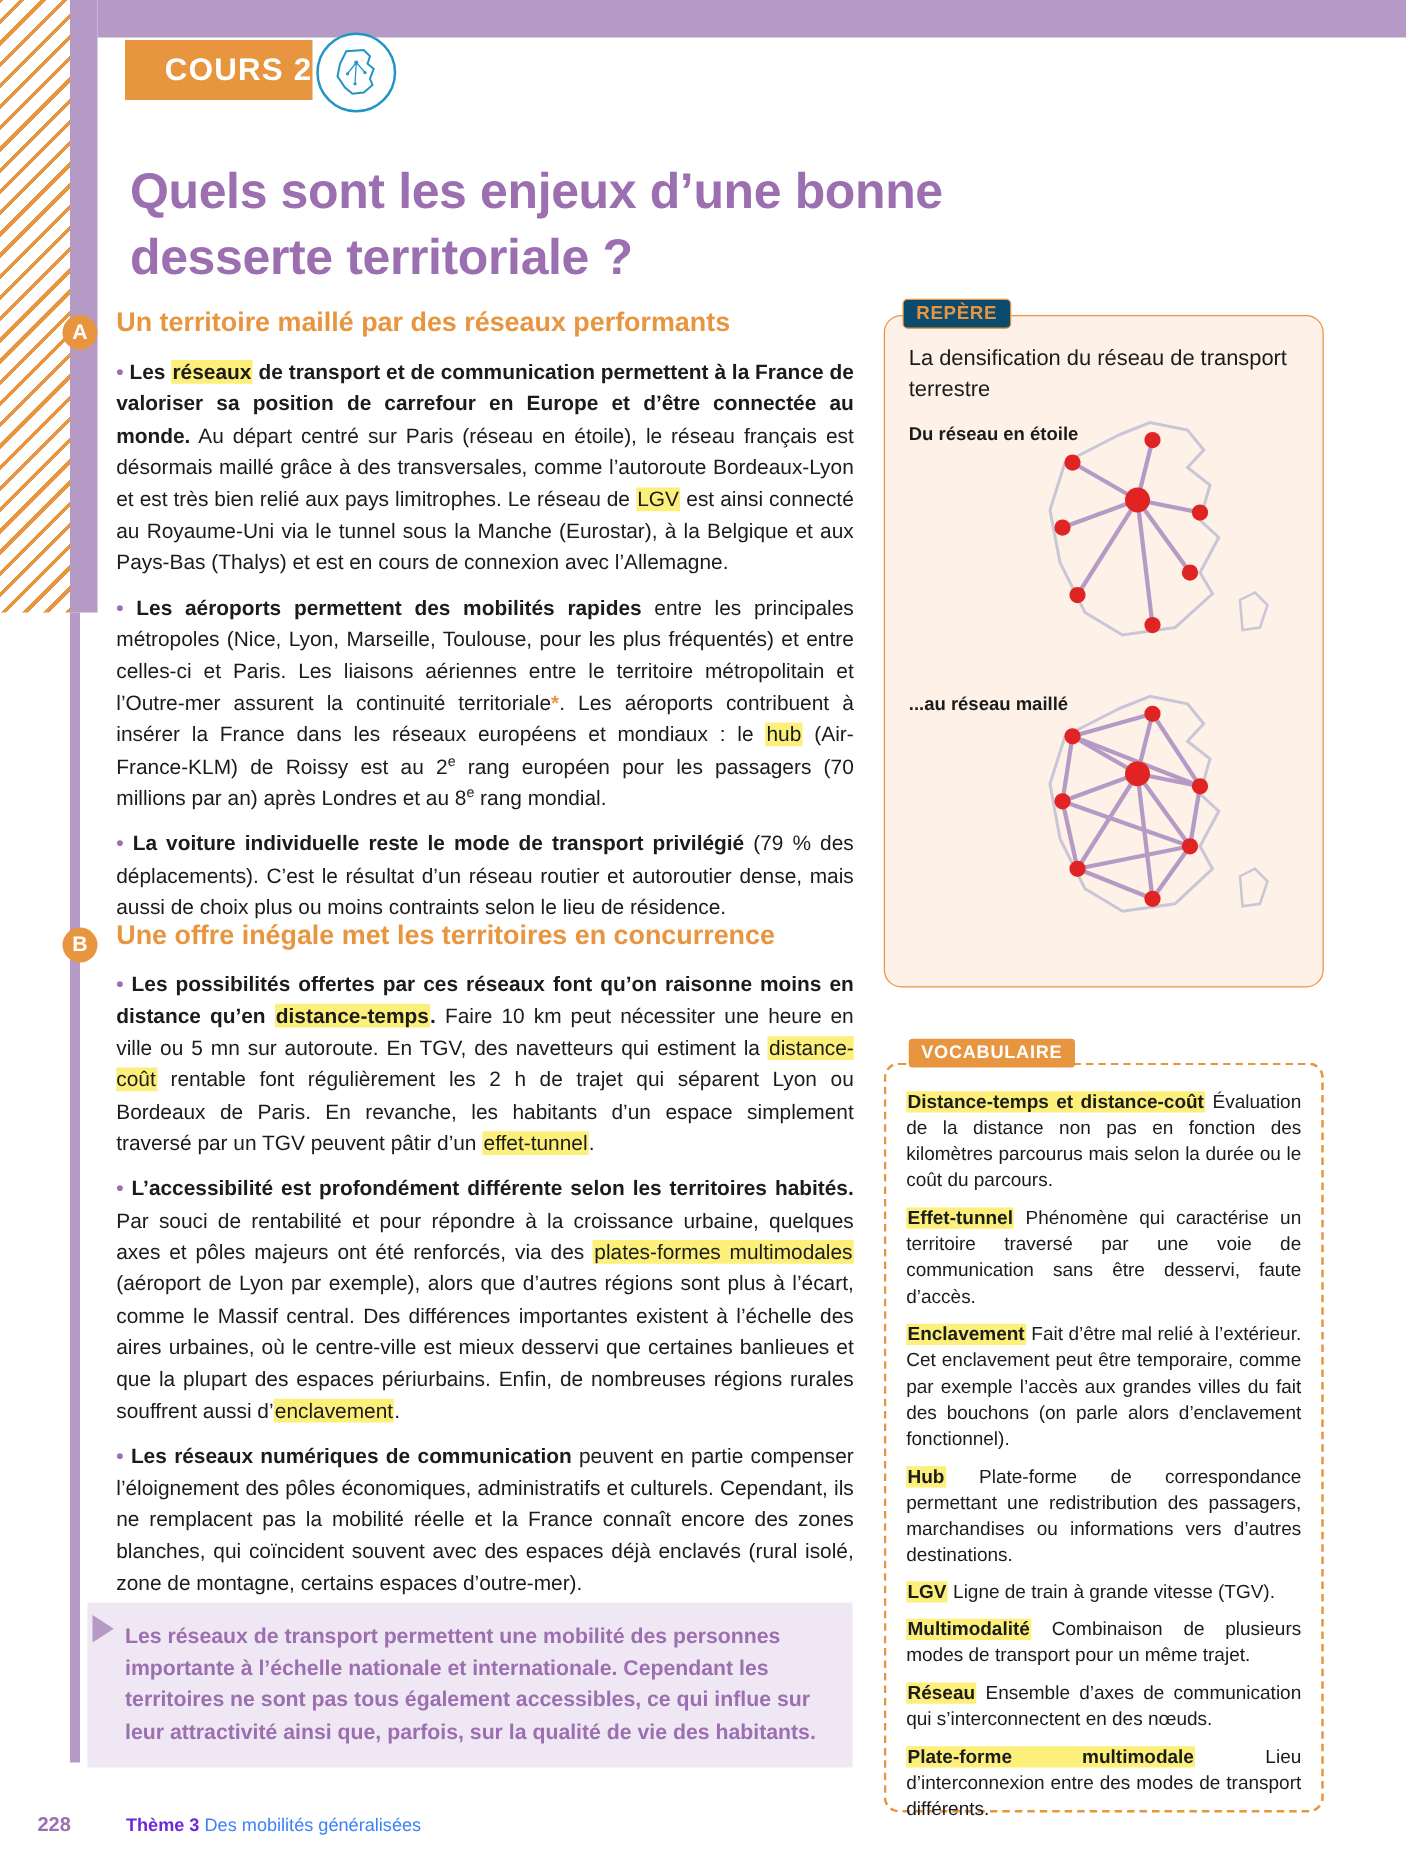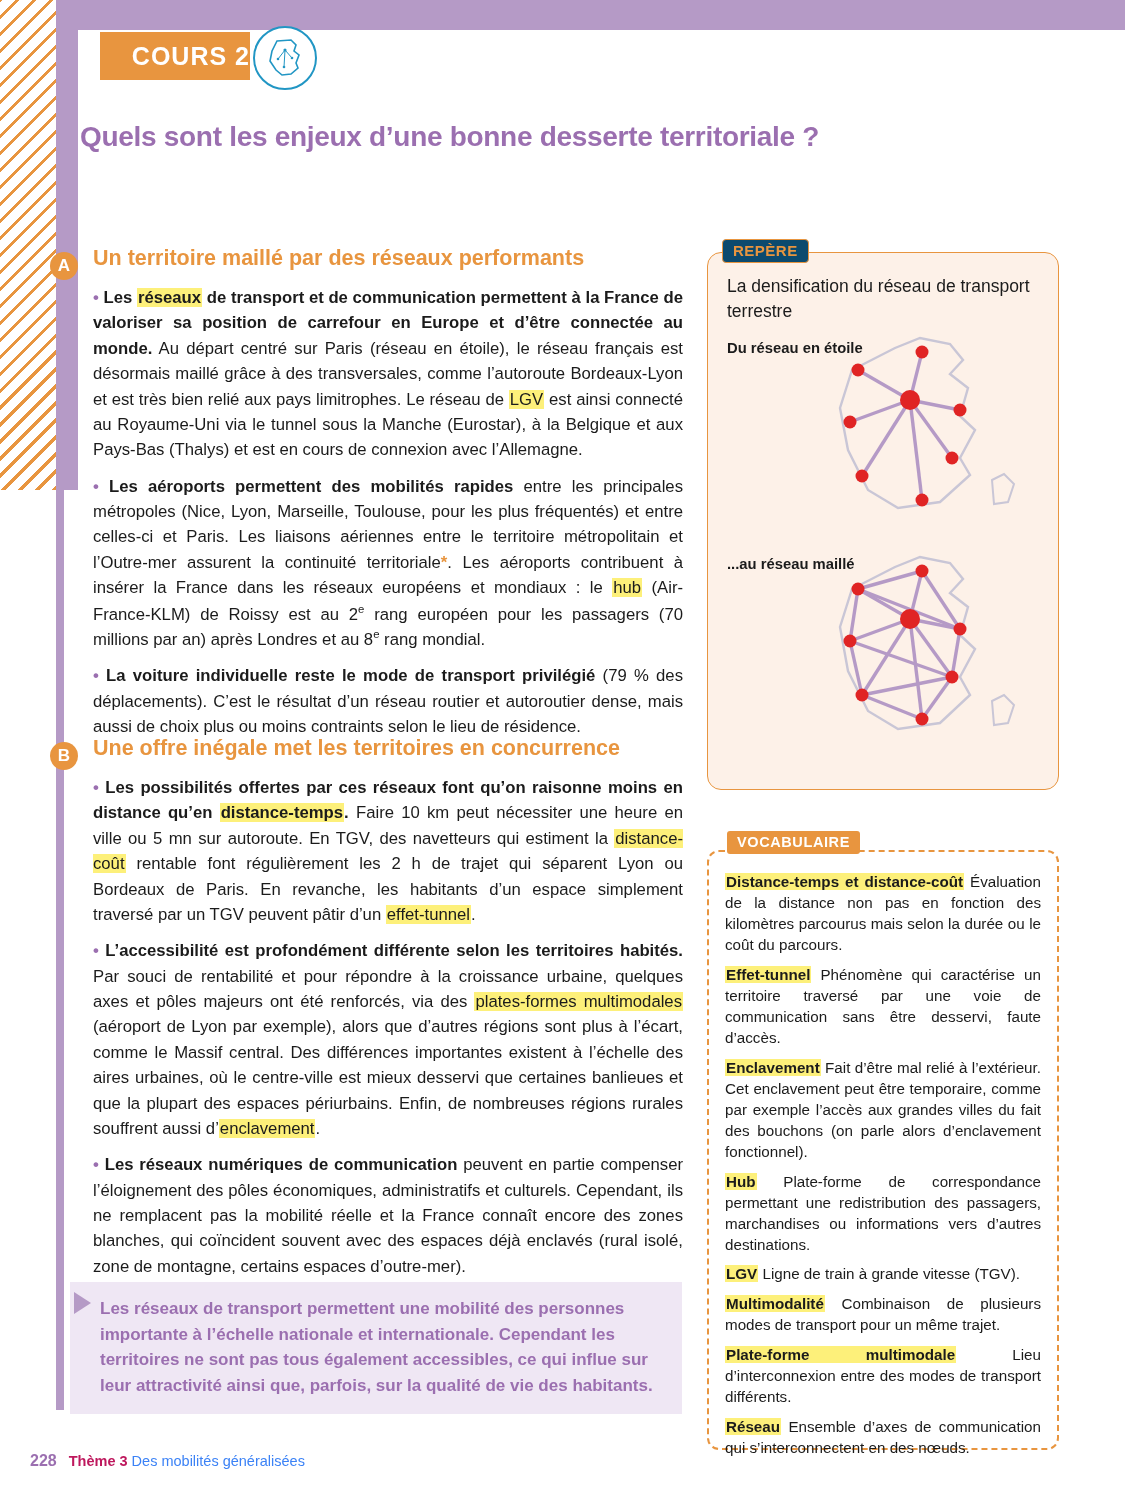--- a/index.html
+++ b/index.html
@@ -69,24 +69,24 @@
     background: #ffffff;
     border: 2px solid #2196c4;
     display: flex;
     align-items: center;
     justify-content: center;
   }
 
   
   .main-title {
     position: absolute;
-    left: 80px; top: 100px;
+    left: 104px; top: 100px;
     width: 820px;
     color: #9b6fb0;
-    font-size: 28px;
+    font-size: 40px;
     font-weight: bold;
     line-height: 1.32;
     letter-spacing: -0.3px;
   }
 
   
   .left-col {
     position: absolute;
     left: 93px; top: 246px;
     width: 590px;
@@ -230,21 +230,22 @@
     color: #9b6fb0;
   }
   .footer .pg {
     font-weight: bold;
     font-size: 16px;
     color: #9b6fb0;
     margin-right: 8px;
   }
   .footer .th {
     font-weight: bold;
-    color: #be185d;
+    color: #6d28d9;
+    margin-left: 32px;
   }
   .footer .th2 {
     color: #3b82f6;
   }
 </style>
 </head>
 <body>
 
 <div class="left-stripes"></div>
 <div class="left-purple-bar"></div>
@@ -395,26 +396,26 @@
   </div>
   <div class="voc-entry">
     <span class="voc-term">LGV</span>
     <span>Ligne de train à grande vitesse (TGV).</span>
   </div>
   <div class="voc-entry">
     <span class="voc-term">Multimodalité</span>
     <span>Combinaison de plusieurs modes de transport pour un même trajet.</span>
   </div>
   <div class="voc-entry">
+    <span class="voc-term">Réseau</span>
+    <span>Ensemble d’axes de communication qui s’interconnectent en des nœuds.</span>
+  </div>
+  <div class="voc-entry">
     <span class="voc-term">Plate-forme multimodale</span>
     <span>Lieu d’interconnexion entre des modes de transport différents.</span>
-  </div>
-  <div class="voc-entry">
-    <span class="voc-term">Réseau</span>
-    <span>Ensemble d’axes de communication qui s’interconnectent en des nœuds.</span>
   </div>
 </div>
 <div class="voc-label">VOCABULAIRE</div>
 
 <div class="footer">
   <span class="pg">228</span>
   <span class="th">Thème 3</span>
   <span class="th2">Des mobilités généralisées</span>
 </div>
 

